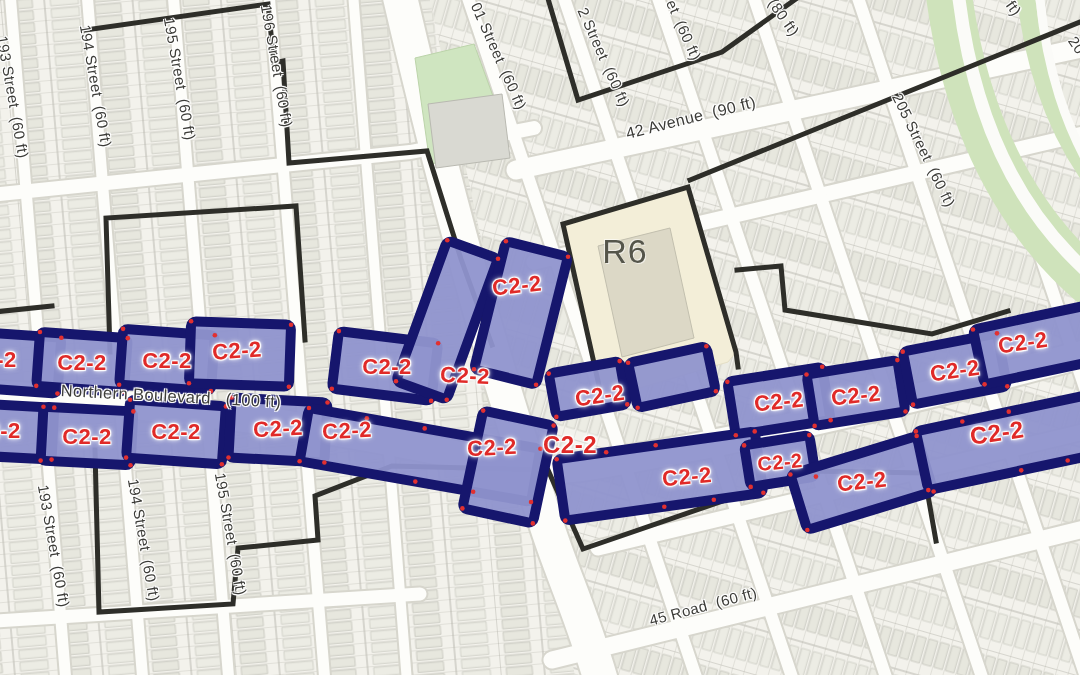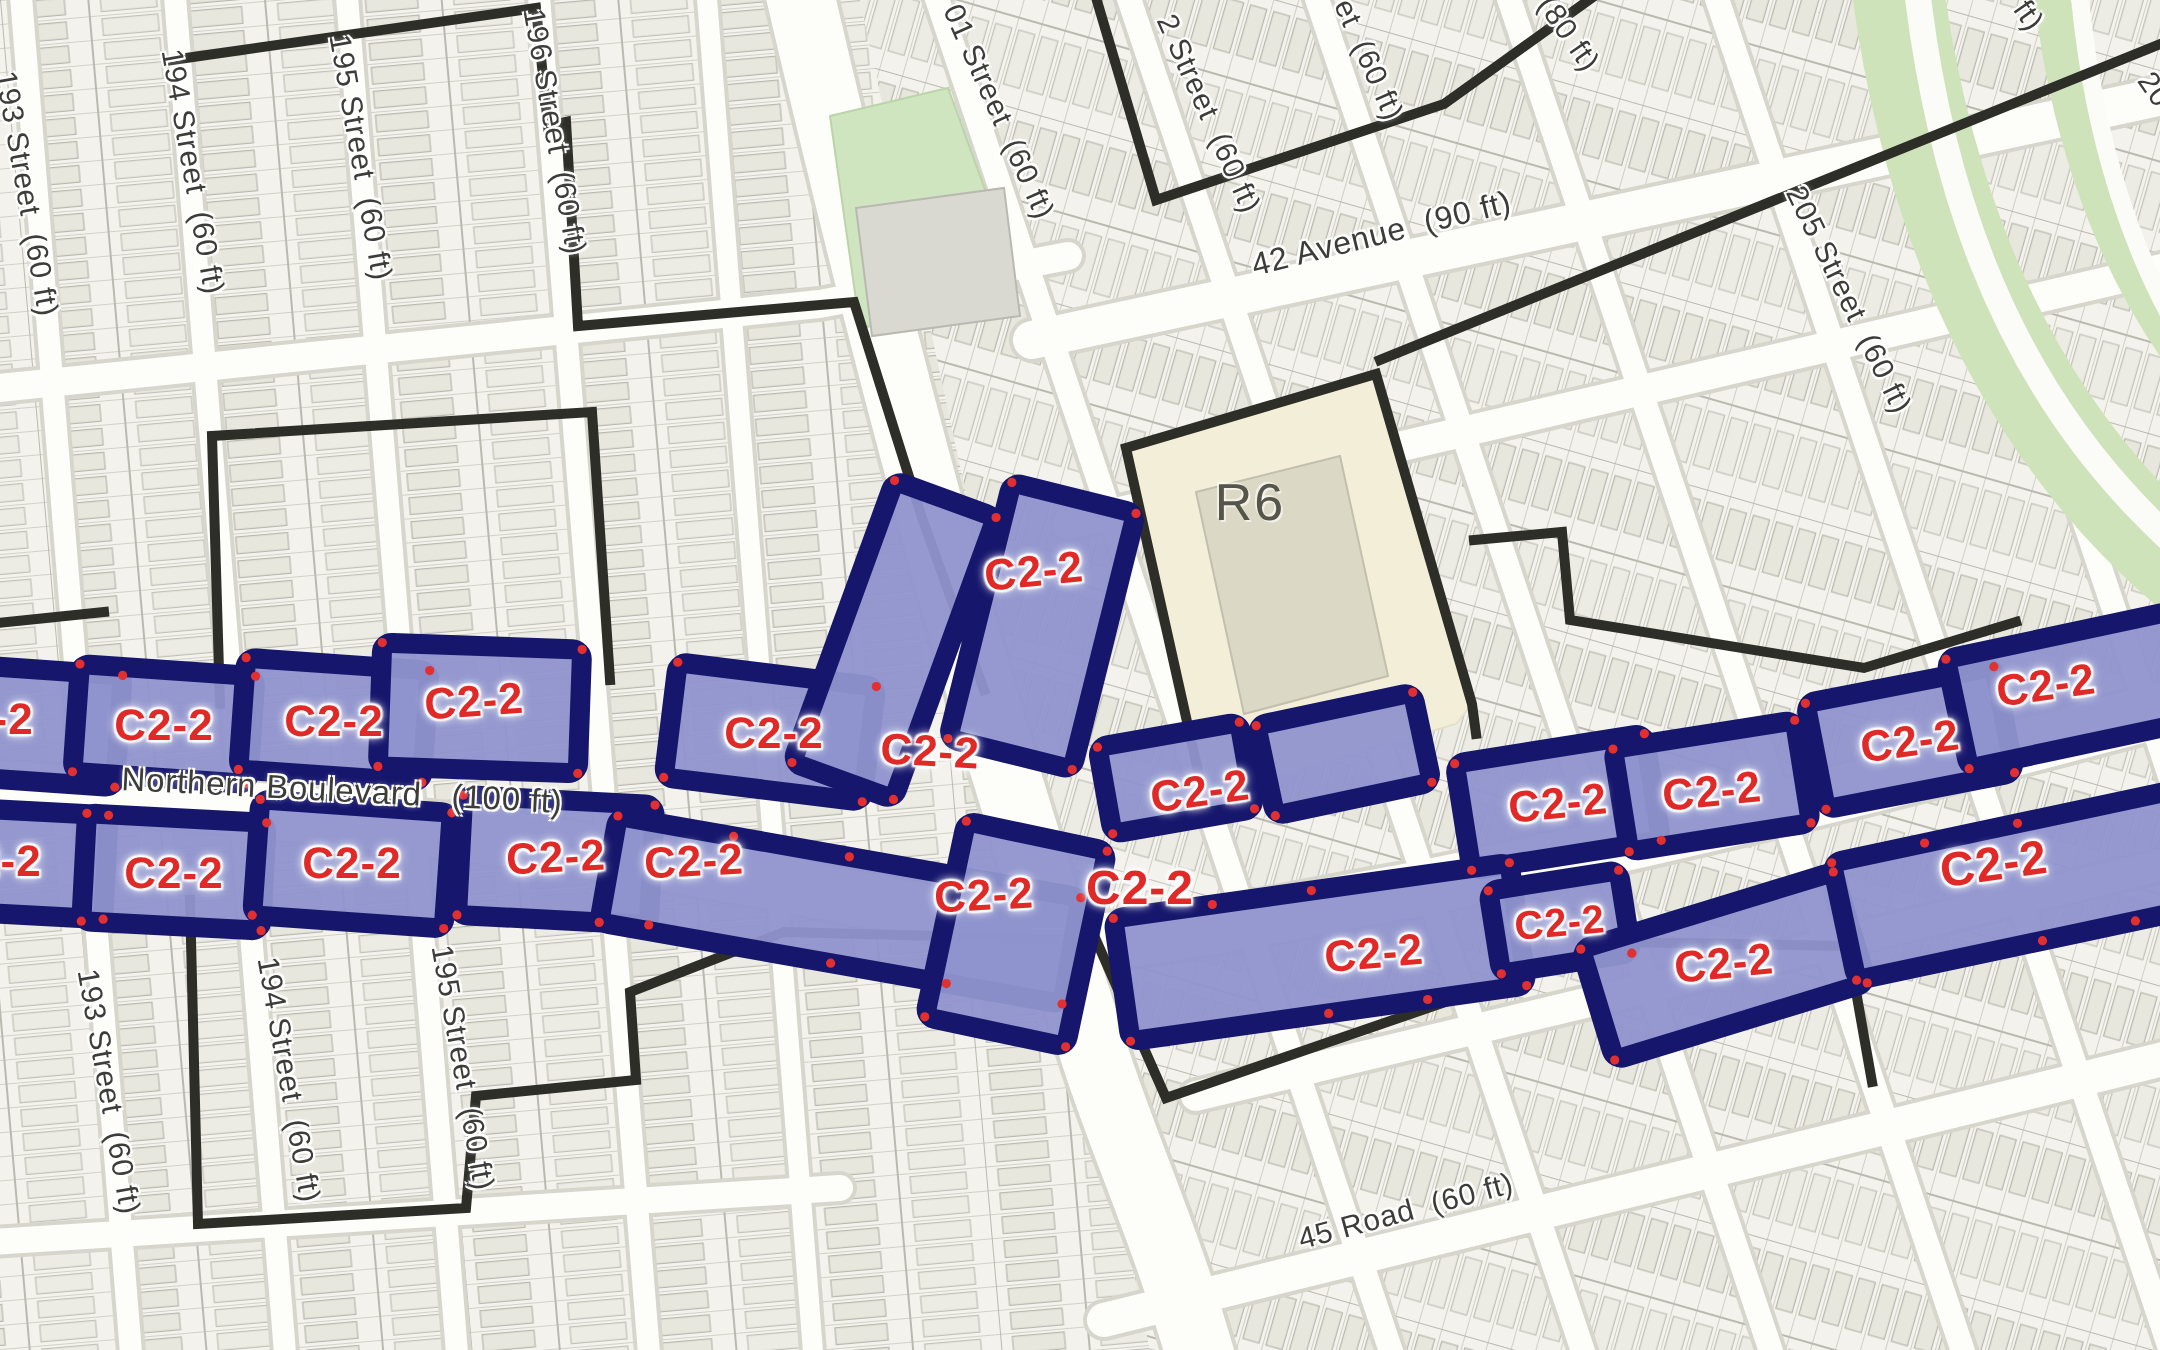--- a/index.html
+++ b/index.html
@@ -5,21 +5,21 @@
   html,body{margin:0;padding:0;}
   body{width:1080px;height:675px;overflow:hidden;background:#f1f0e9;font-family:"Liberation Sans",sans-serif;}
   #map{position:relative;width:1080px;height:675px;overflow:hidden;}
   #basemap{position:absolute;left:0;top:0;}
   #labels{position:absolute;left:0;top:0;width:1080px;height:675px;pointer-events:none;}
   .lbl{position:absolute;white-space:pre;transform:translate(-50%,-50%) rotate(var(--r,0deg));line-height:1;}
   .street{font-size:15px;color:#3c3c38;letter-spacing:.4px;
     text-shadow:-1px -1px 0 #fff,1px -1px 0 #fff,-1px 1px 0 #fff,1px 1px 0 #fff,0 0 3px #fff;}
   .c2{font-size:22px;font-weight:600;color:#e02a28;letter-spacing:.5px;
     text-shadow:0 0 2px #fff,0 0 4px #fff,0 0 6px #fff,-1px -1px 1px #fff,1px 1px 1px #fff,1px -1px 1px #fff,-1px 1px 1px #fff;}
-  .r6{font-size:26px;color:#55554a;letter-spacing:1px;
+  .r6{font-size:34px;color:#55554a;letter-spacing:1px;
     text-shadow:-1px -1px 0 rgba(255,255,255,.6),1px 1px 0 rgba(255,255,255,.6);}
 </style>
 </head>
 <body>
 
 <div id="map">
   <svg id="basemap" width="1080" height="675" viewBox="0 0 1080 675">
     <defs>
       <pattern id="lotsW" width="88" height="12" patternUnits="userSpaceOnUse" patternTransform="rotate(-5)">
         <rect width="88" height="12" fill="#f3f2ec"></rect>

